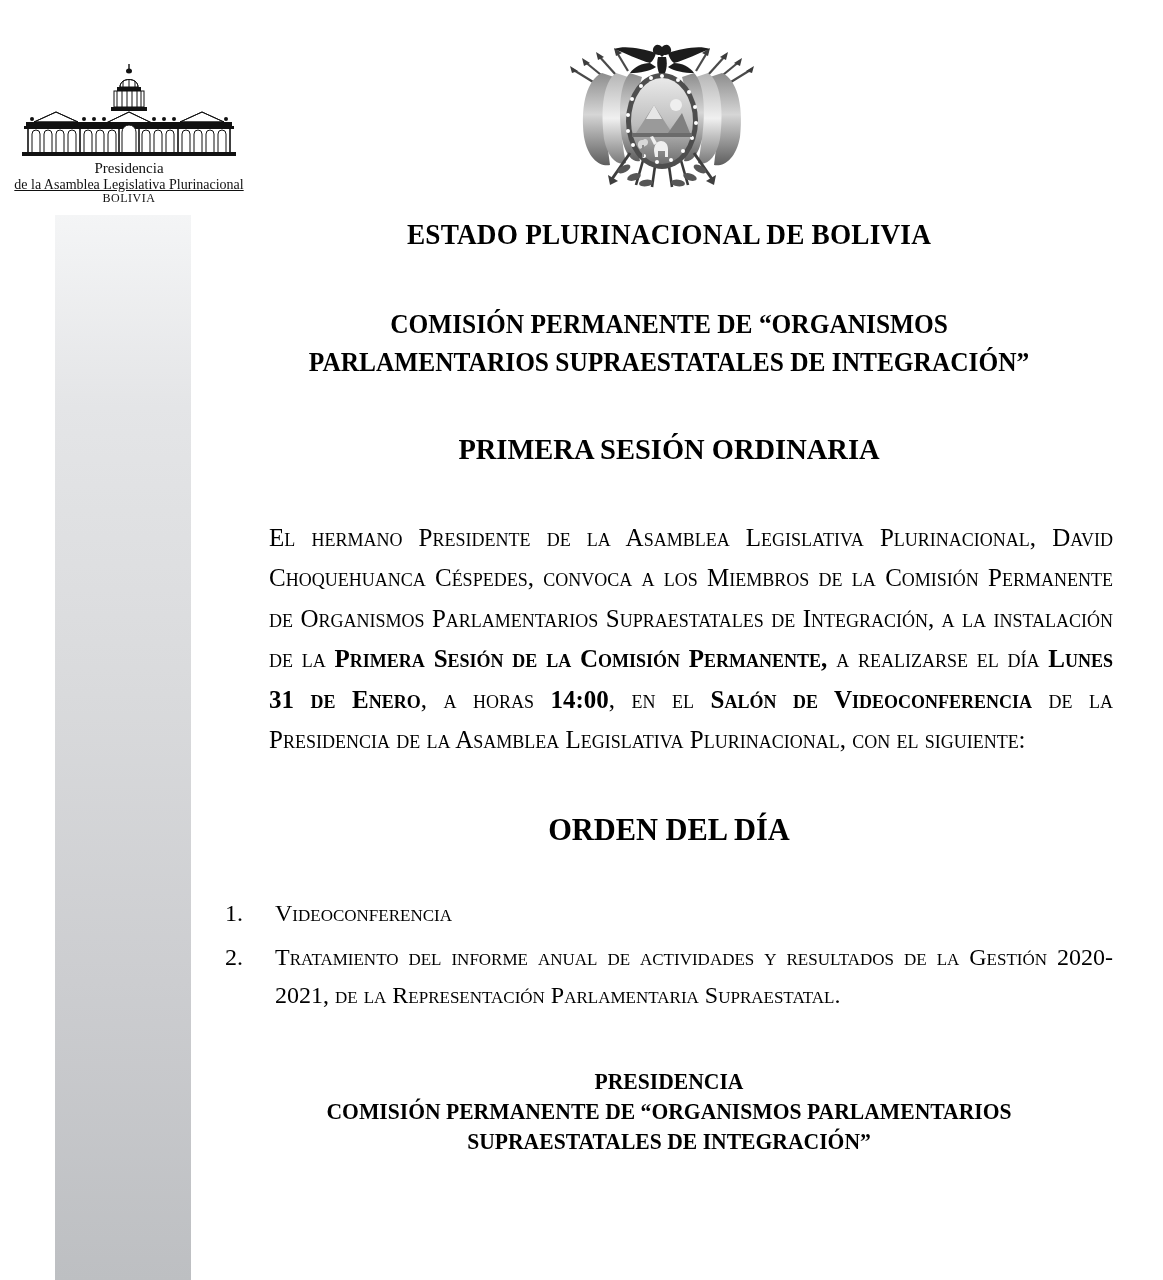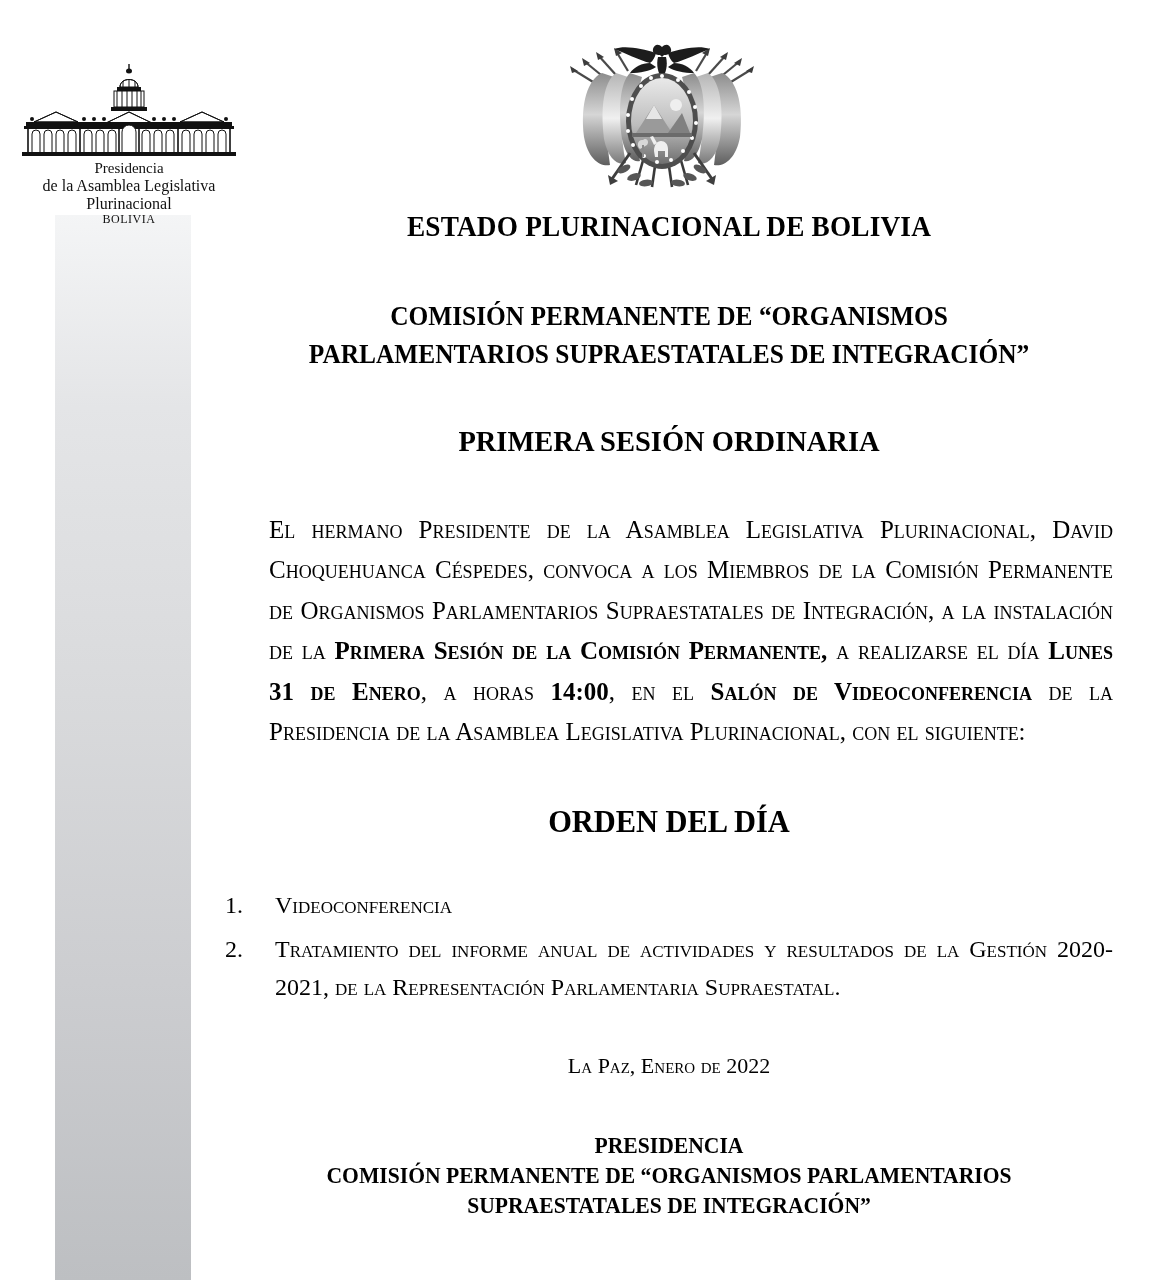--- a/index.html
+++ b/index.html
@@ -36,38 +36,38 @@
     width: 234px;
     text-align: center;
   }
   .palace-logo svg { display: block; margin: 0 auto; }
   .palace-caption {
     margin-top: 2px;
     line-height: 1.12;
     color: #111;
   }
   .palace-caption .l1 { font-size: 15px; }
-  .palace-caption .l2 { font-size: 16px; }
+  .palace-caption .l2 { font-size: 14px; text-decoration: underline; }
   .palace-caption .l3 { font-size: 12px; letter-spacing: .5px; }
 
   
   .coat-of-arms {
     position: absolute;
     left: 558px;
     top: 33px;
     width: 208px;
     height: 172px;
   }
   .coat-of-arms svg { display: block; }
 
   
   .content {
     position: absolute;
     left: 225px;
-    top: 0;
+    top: 8px;
     width: 888px;
   }
 
   .doc-title {
     margin-top: 210px;
     text-align: center;
     font-size: 29px;
     font-weight: bold;
     letter-spacing: .2px;
     transform: scaleX(.94);
@@ -379,21 +379,20 @@
       <li class="agenda-item">
         <span class="agenda-num">1.</span>
         <span class="agenda-text">Videoconferencia</span>
       </li>
       <li class="agenda-item">
         <span class="agenda-num">2.</span>
         <span class="agenda-text">Tratamiento del informe anual de actividades y resultados de la Gestión 2020-2021, de la Representación Parlamentaria Supraestatal.</span>
       </li>
     </ol>
 
-    <div class="place-date">La Paz, Enero de 2022</div>
 
     <div class="signature-block">
       <div class="sig-line-1">PRESIDENCIA</div>
       <div class="sig-line-2">COMISIÓN PERMANENTE DE “ORGANISMOS PARLAMENTARIOS</div>
       <div class="sig-line-3">SUPRAESTATALES DE INTEGRACIÓN”</div>
     </div>
 
   </div>
 </div>
 

